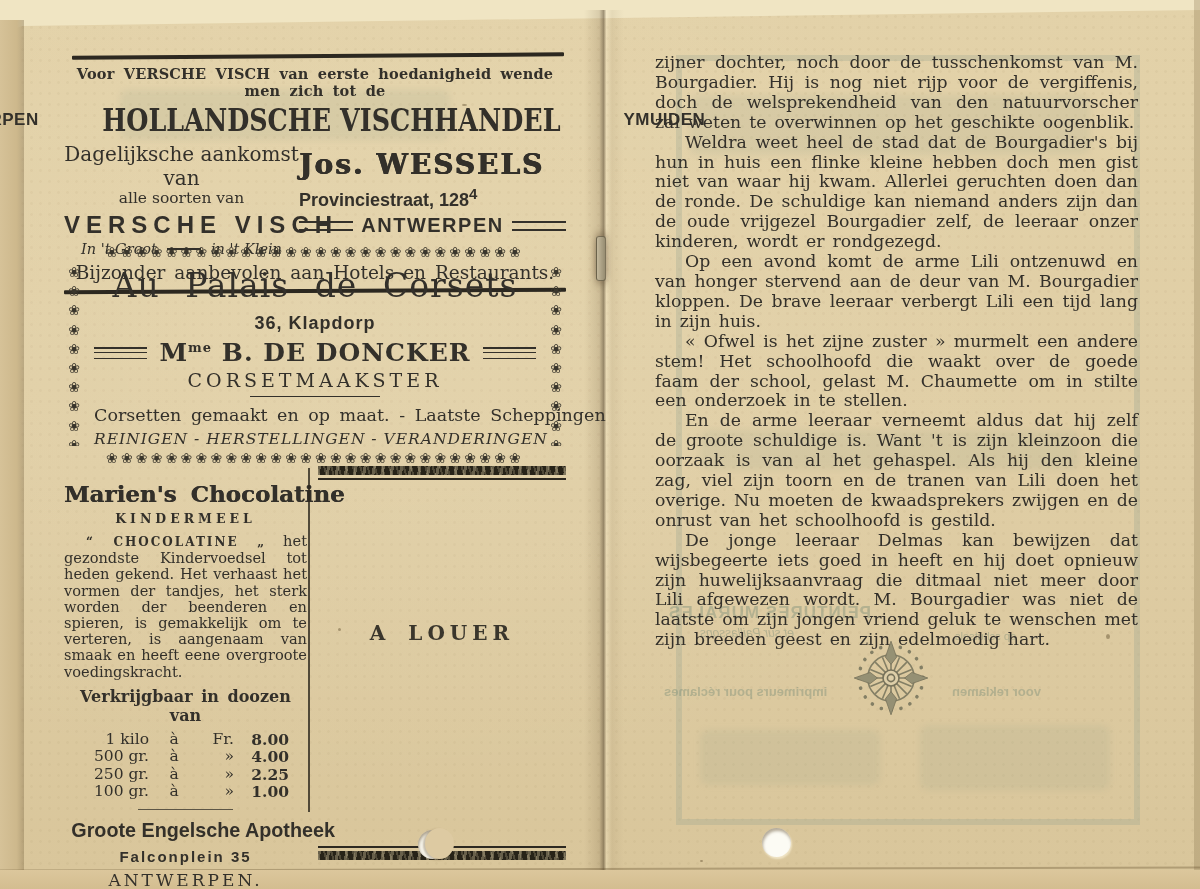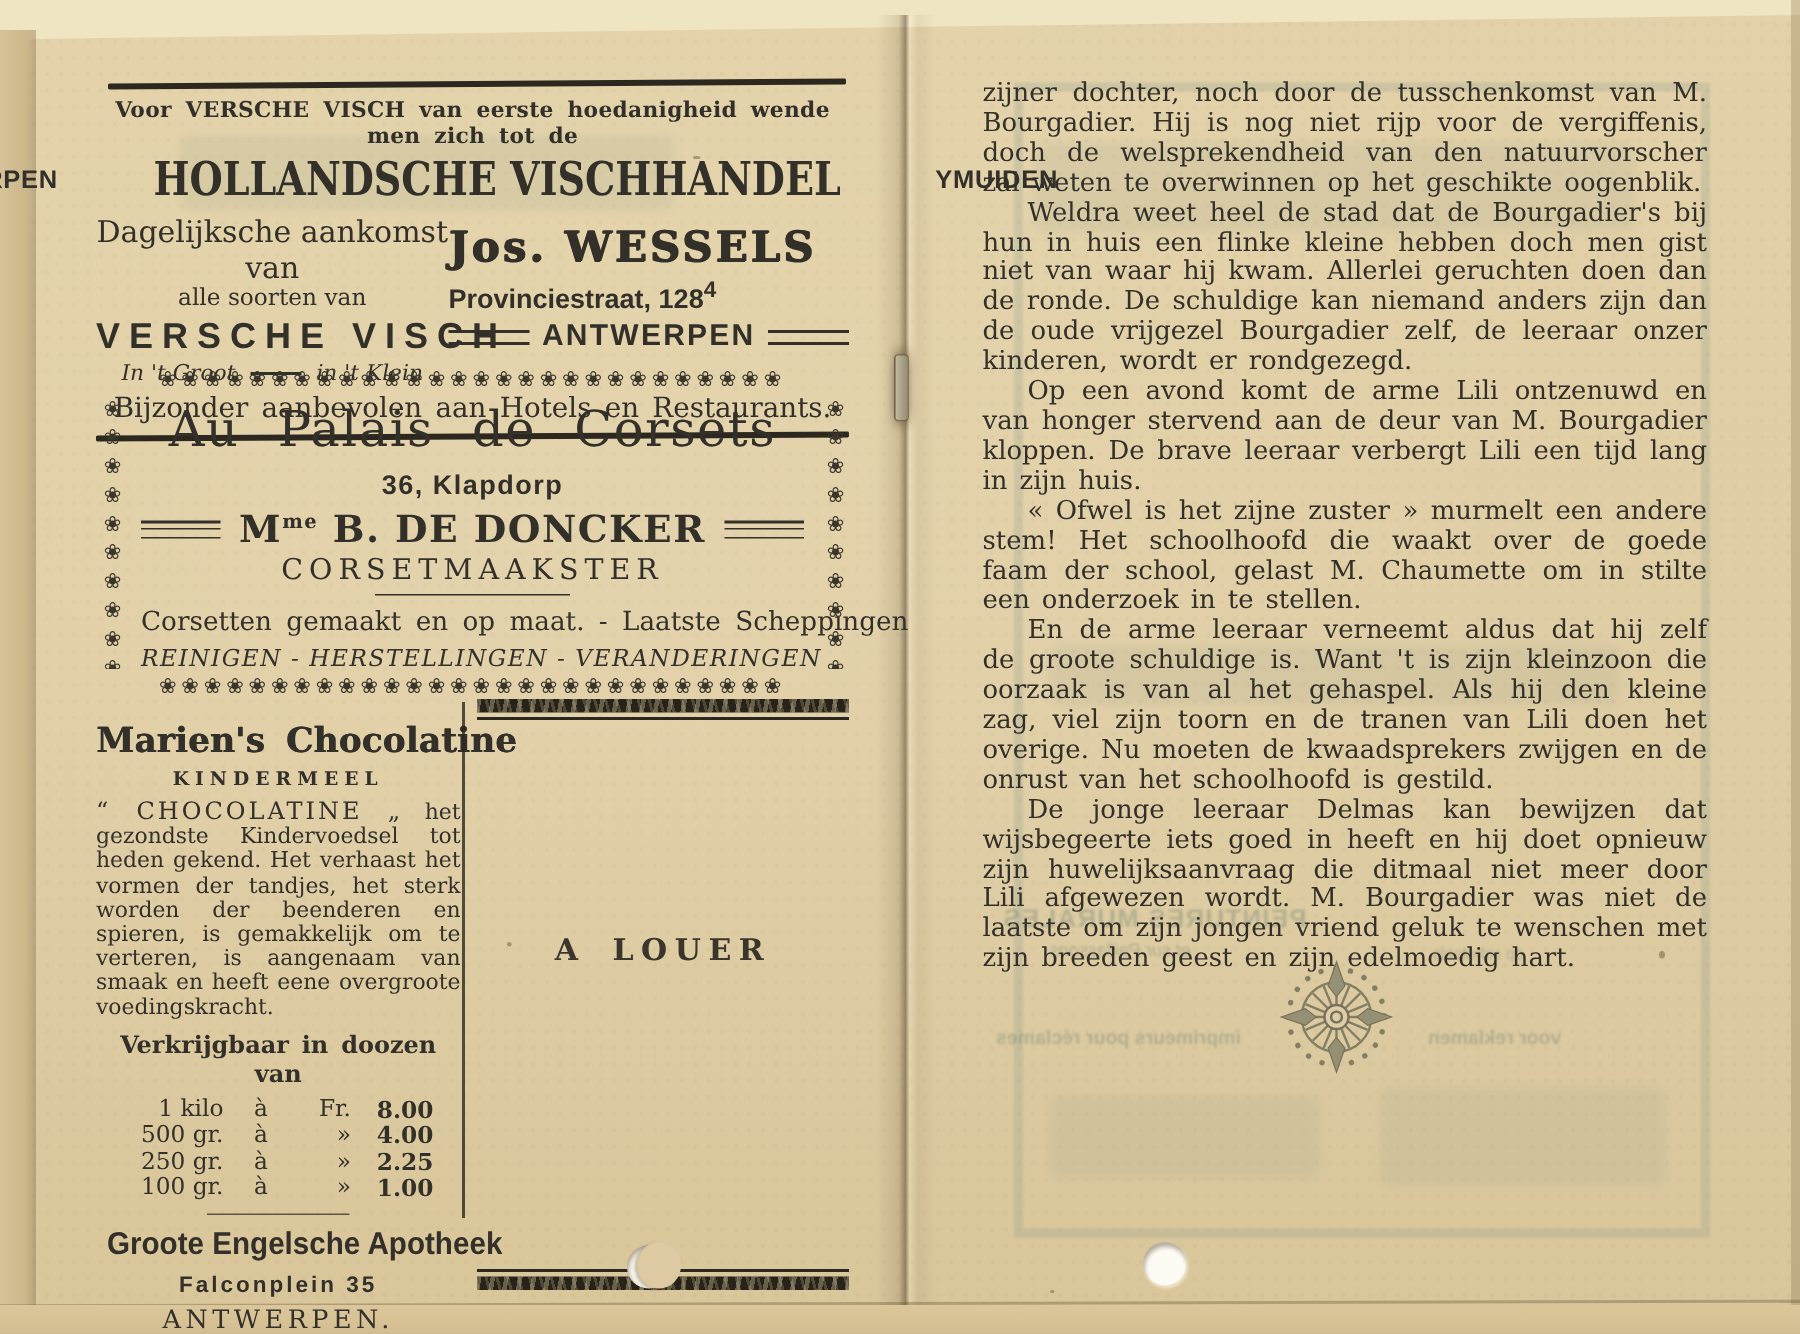--- a/index.html
+++ b/index.html
@@ -78,21 +78,21 @@
   .corset-profline{width:130px;height:1px;background:#33302a;margin:5px auto 0 auto;}
   .corset-line1{font-size:17.5px;margin-top:8px;word-spacing:4px;white-space:nowrap;}
   .corset-line2{font-style:italic;font-size:15.5px;letter-spacing:1px;margin-top:5px;white-space:nowrap;}
 
   
   .choco{position:absolute;left:64px;top:480px;width:243px;}
   .choco-title{font-weight:bold;font-size:23px;text-align:center;word-spacing:6px;white-space:nowrap;
     text-shadow:0.4px 0 0 #33302a;}
   .choco-sub{font-weight:bold;font-size:12.5px;letter-spacing:4px;text-align:center;margin-top:4px;}
   .choco-para{font-size:14.6px;line-height:16.2px;text-align:justify;margin-top:7px;word-spacing:1px;}
-  .choco-para .lead{font-weight:normal;letter-spacing:2px;font-size:16px;}
+  .choco-para .lead{font-weight:bold;letter-spacing:2px;font-size:12px;margin-left:22px;}
   .choco-verk{font-weight:bold;font-size:16px;text-align:center;margin-top:7px;word-spacing:3px;}
   .prices{margin-top:6px;font-size:15.5px;}
   .price-row{display:grid;grid-template-columns:85px 50px 35px 55px;line-height:17.5px;}
   .price-row .qty{text-align:right;}
   .price-row .a{text-align:center;}
   .price-row .unit{text-align:right;}
   .price-row .val{text-align:right;font-weight:bold;}
   .choco-rule{width:95px;height:1px;background:rgba(51,48,42,0.75);margin:8px auto 0 auto;}
   .choco-apo{font-family:"Liberation Sans",sans-serif;font-weight:bold;font-size:21px;text-align:center;margin-top:8px;white-space:nowrap;
     display:block;transform:scaleX(0.94);}

